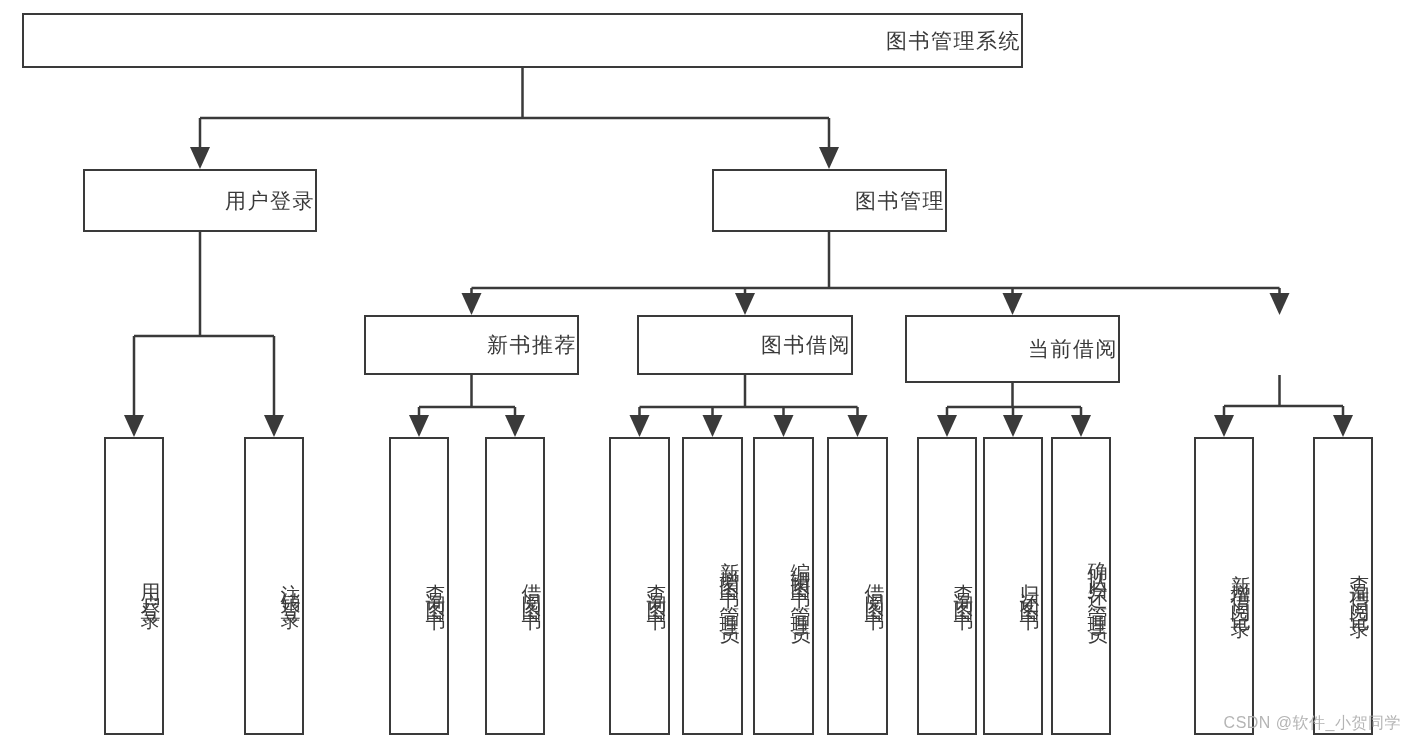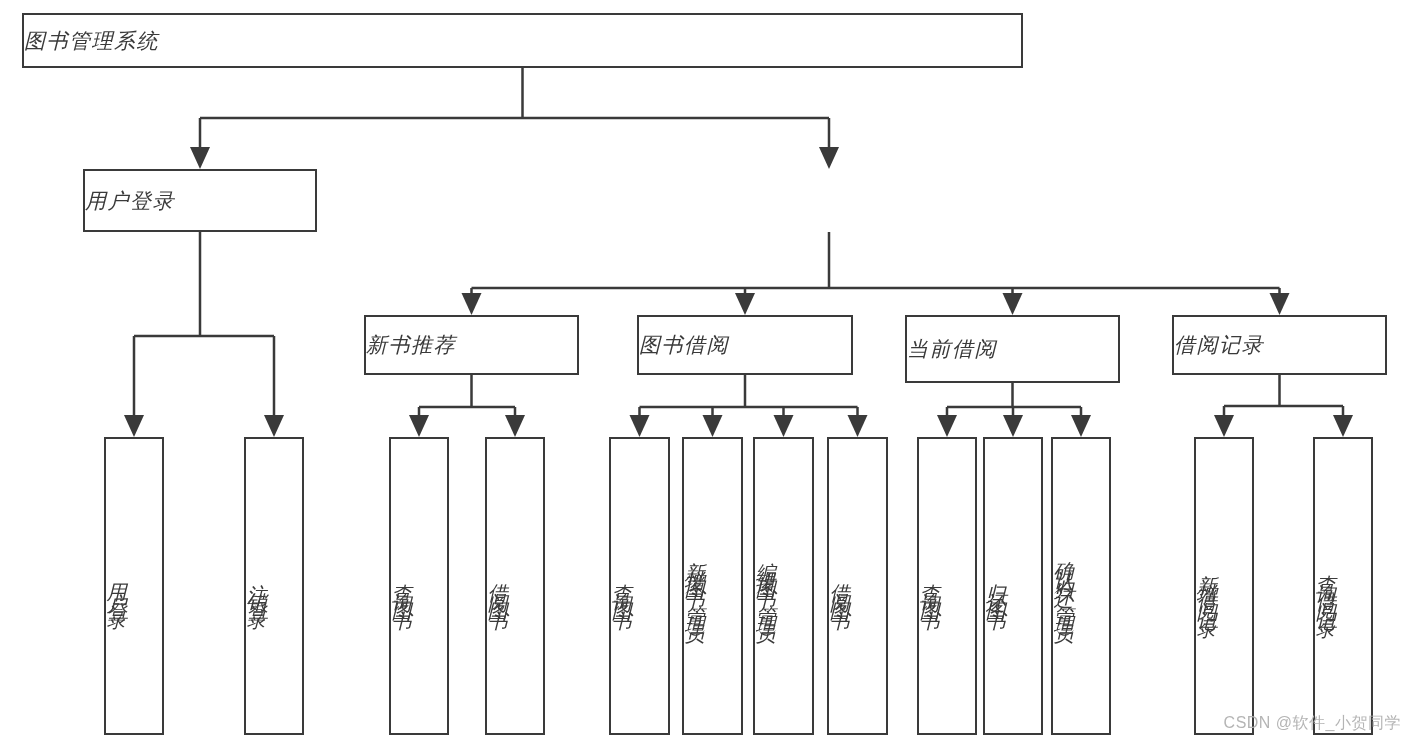--- a/index.html
+++ b/index.html
@@ -10,21 +10,21 @@
   }
   html,body{margin:0;padding:0;background:#fff;}
   body{font-family:"Liberation Sans",sans-serif;}
   .canvas{position:relative;width:1405px;height:747px;background:#fff;overflow:hidden;}
   svg.connectors{position:absolute;left:0;top:0;width:1405px;height:747px;z-index:1;}
   svg.connectors path{stroke:var(--line);stroke-width:2.5;fill:none;}
   svg.connectors polygon{fill:var(--line);stroke:none;}
   .node{
     position:absolute;box-sizing:border-box;background:var(--node-fill);
     border:2.5px solid var(--line);color:var(--text);
-    display:flex;align-items:center;justify-content:flex-start;z-index:2;font-style:italic;
+    display:flex;align-items:center;justify-content:flex-end;z-index:2;
   }
   .node.h{font-size:21px;letter-spacing:1.5px;}
   .node.v span{
     writing-mode:vertical-rl;text-orientation:mixed;
     font-size:20px;letter-spacing:9px;line-height:1.1;
   }
   .watermark{
     position:absolute;top:713px;right:4px;z-index:3;
     font-size:16px;letter-spacing:.5px;color:var(--watermark);white-space:nowrap;
   }
@@ -64,32 +64,32 @@
     <polygon points="1333,415 1353,415 1343,437"></polygon>
   </svg>
 
   <div class="node h" style="left:22px;top:13px;width:1001px;height:55px">
     <span>图书管理系统</span>
   </div>
 
   <div class="node h" style="left:83px;top:169px;width:234px;height:63px">
     <span>用户登录</span>
   </div>
+  <div class="node h" style="left:712px;top:169px;width:235px;height:63px">
+    <span>图书管理</span>
+  </div>
 
   <div class="node h" style="left:637px;top:315px;width:216px;height:60px">
     <span>图书借阅</span>
   </div>
   <div class="node h" style="left:364px;top:315px;width:215px;height:60px">
     <span>新书推荐</span>
   </div>
   <div class="node h" style="left:905px;top:315px;width:215px;height:68px">
     <span>当前借阅</span>
-  </div>
-  <div class="node h" style="left:1172px;top:315px;width:215px;height:60px">
-    <span>借阅记录</span>
   </div>
 
   <div class="node v" style="left:104px;top:437px;width:60px;height:298px">
     <span>用户登录</span>
   </div>
   <div class="node v" style="left:244px;top:437px;width:60px;height:298px">
     <span>注销登录</span>
   </div>
 
   <div class="node v" style="left:389px;top:437px;width:60px;height:298px">

